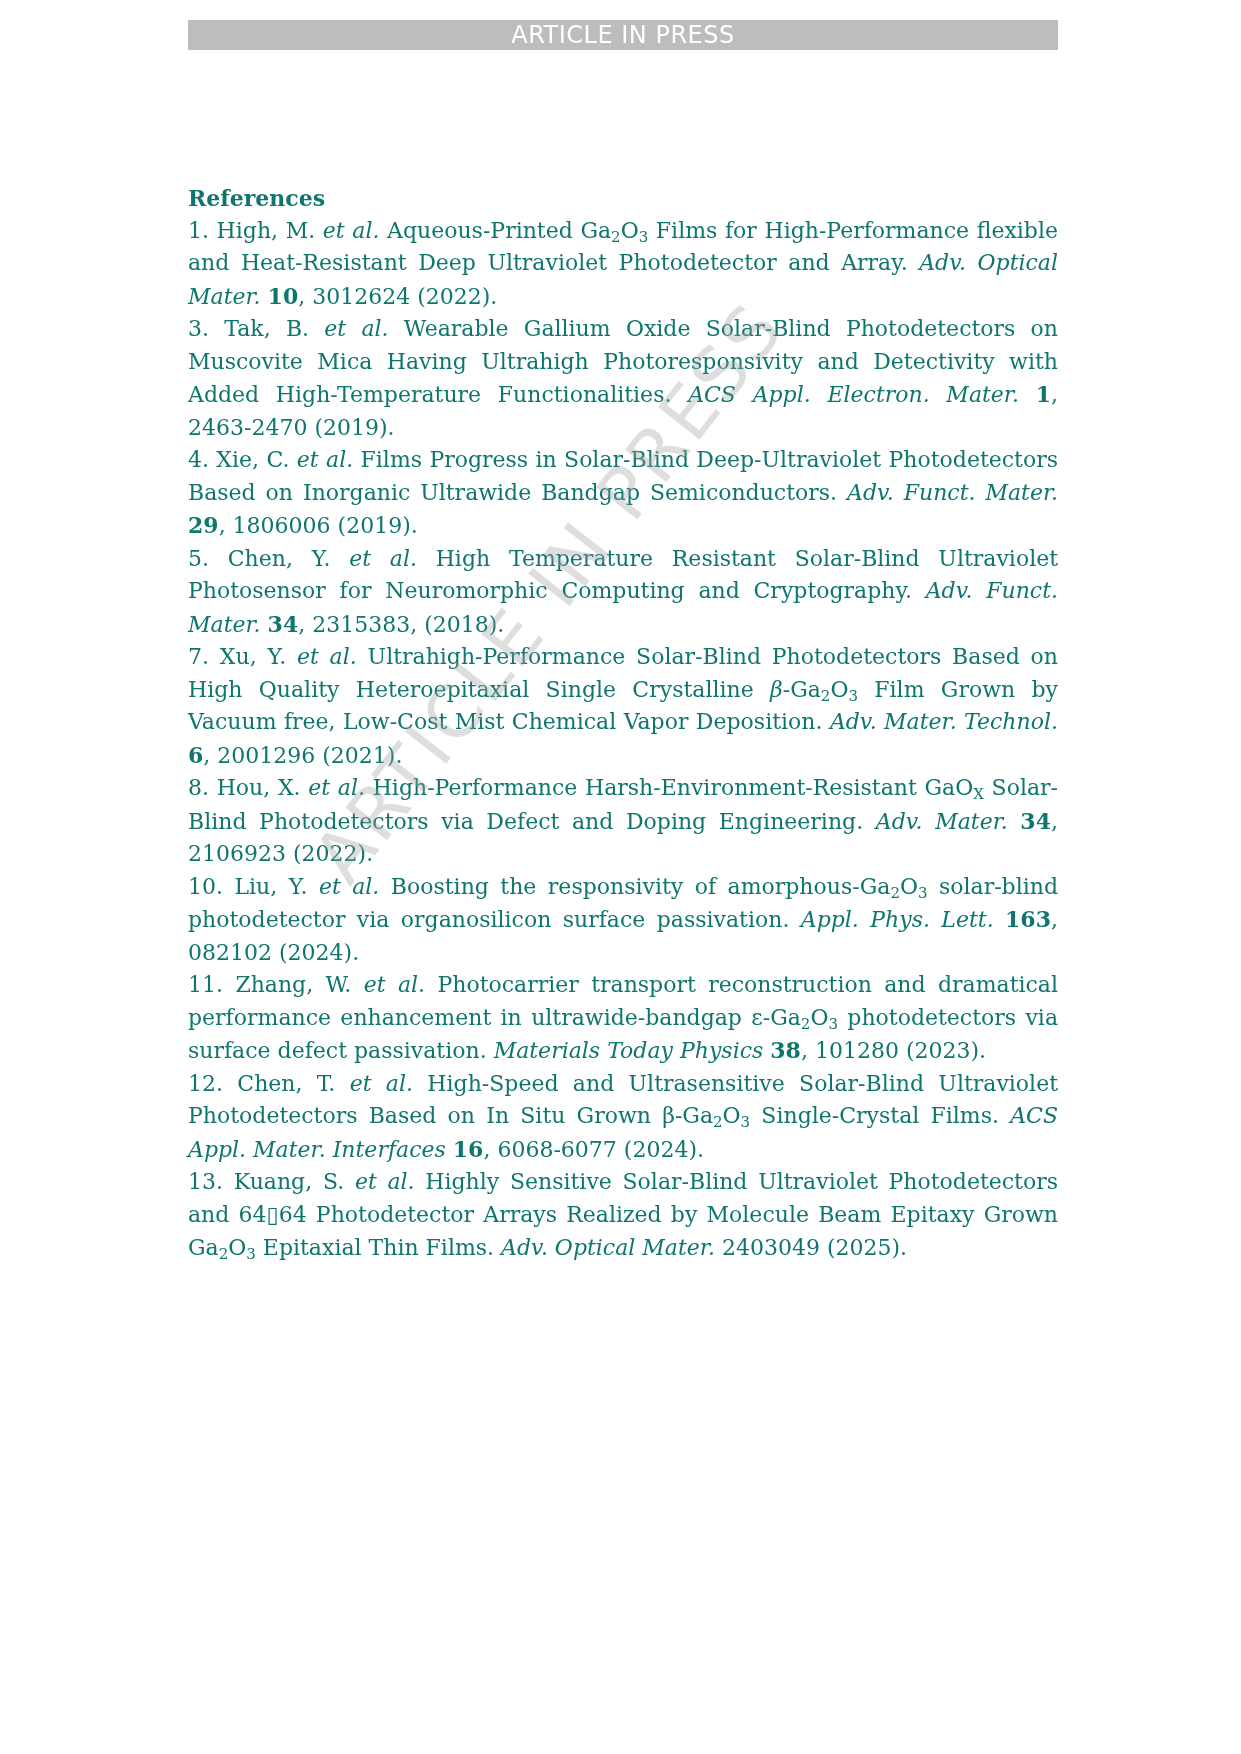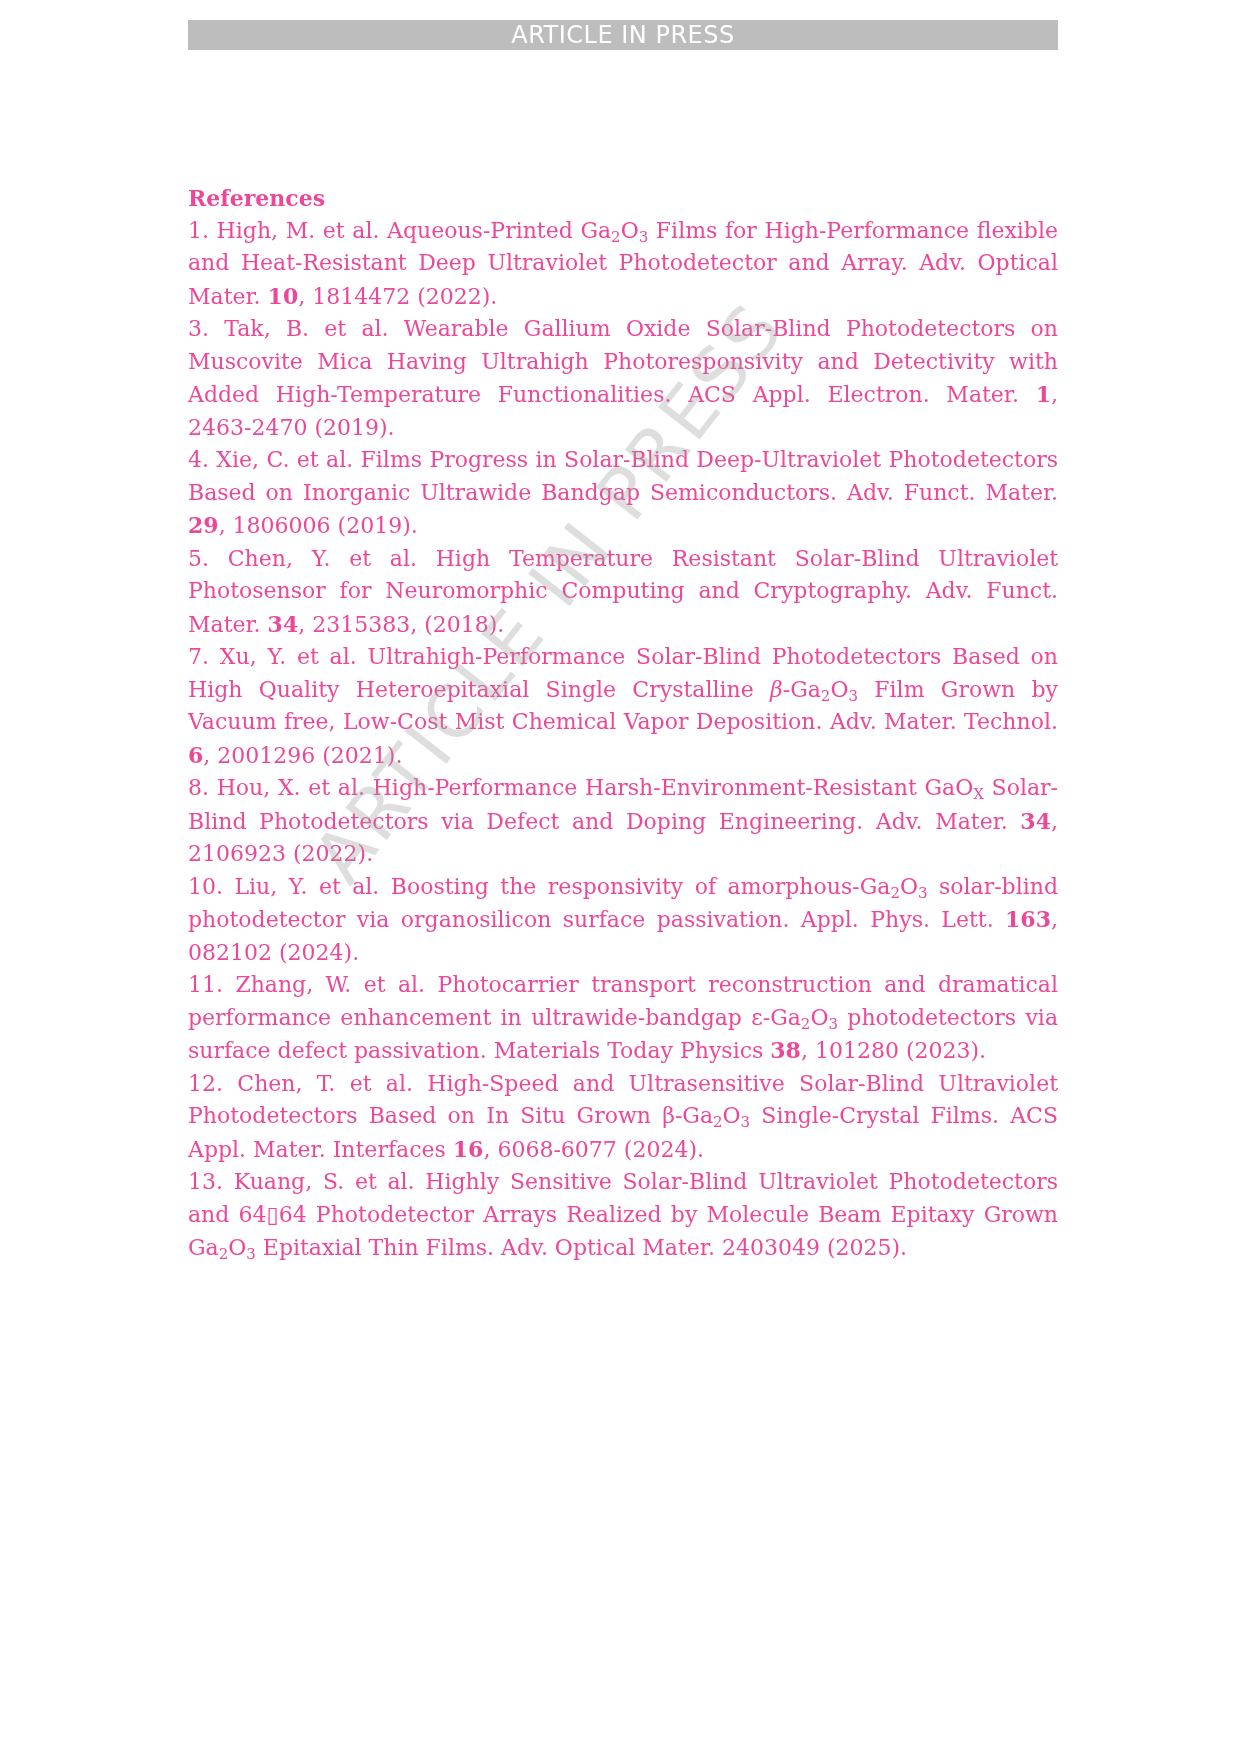--- a/index.html
+++ b/index.html
@@ -6,45 +6,45 @@
   body { width: 1241px; height: 1754px; position: relative; overflow: hidden; }
   .banner {
     position: absolute; left: 188px; top: 20px; width: 870px; height: 30px;
     background: #bdbdbd; color: #ffffff;
     font-family: "DejaVu Sans", sans-serif; font-size: 24px; line-height: 30px;
     text-align: center; letter-spacing: 0.5px;
   }
   .content {
     position: absolute; left: 188px; top: 182px; width: 870px;
     font-family: "DejaVu Serif", serif; font-size: 22px; line-height: 32.5px;
-    color: #ec4899; text-align: justify;
+    color: #0f766e; text-align: justify;
   }
   .heading { font-weight: bold; font-size: 22px; margin: 0; }
   .ref { margin: 0; }
   .ref .n, .ref .a, .ref .t, .ref .p, .ref .y { font-style: normal; }
-  .ref .etal, .ref .j { }
+  .ref .etal, .ref .j { font-style: italic; }
   .ref .v { font-weight: bold; }
   sub { font-size: 15px; line-height: 0; vertical-align: -4px; }
   .watermark {
     position: absolute; left: 330px; top: 830px;
     font-family: "DejaVu Sans", sans-serif; font-size: 72px;
     color: rgba(160,160,160,0.35); transform: rotate(-52deg);
     transform-origin: left center; white-space: nowrap; pointer-events: none;
     letter-spacing: 4px;
   }
 </style>
 </head>
 <body>
 
 <div class="banner">ARTICLE IN PRESS</div>
 
 <div class="content">
   <p class="heading">References</p>
   <div id="ref-list">
-      <p class="ref"><span class="n">1.</span> <span class="a">High, M.</span> <span class="etal">et al.</span> <span class="t">Aqueous-Printed Ga<sub>2</sub>O<sub>3</sub> Films for High-Performance flexible and Heat-Resistant Deep Ultraviolet Photodetector and Array.</span> <span class="j">Adv. Optical Mater.</span> <span class="v">10</span><span class="p">, 1814472 (2022).</span></p>
+      <p class="ref"><span class="n">1.</span> <span class="a">High, M.</span> <span class="etal">et al.</span> <span class="t">Aqueous-Printed Ga<sub>2</sub>O<sub>3</sub> Films for High-Performance flexible and Heat-Resistant Deep Ultraviolet Photodetector and Array.</span> <span class="j">Adv. Optical Mater.</span> <span class="v">10</span><span class="p">, 3012624 (2022).</span></p>
       <p class="ref"><span class="n">3.</span> <span class="a">Tak, B.</span> <span class="etal">et al.</span> <span class="t">Wearable Gallium Oxide Solar-Blind Photodetectors on Muscovite Mica Having Ultrahigh Photoresponsivity and Detectivity with Added High-Temperature Functionalities.</span> <span class="j">ACS Appl. Electron. Mater.</span> <span class="v">1</span><span class="p">, 2463-2470 (2019).</span></p>
       <p class="ref"><span class="n">4.</span> <span class="a">Xie, C.</span> <span class="etal">et al.</span> <span class="t">Films Progress in Solar-Blind Deep-Ultraviolet Photodetectors Based on Inorganic Ultrawide Bandgap Semiconductors.</span> <span class="j">Adv. Funct. Mater.</span> <span class="v">29</span><span class="p">, 1806006 (2019).</span></p>
       <p class="ref"><span class="n">5.</span> <span class="a">Chen, Y.</span> <span class="etal">et al.</span> <span class="t">High Temperature Resistant Solar-Blind Ultraviolet Photosensor for Neuromorphic Computing and Cryptography.</span> <span class="j">Adv. Funct. Mater.</span> <span class="v">34</span><span class="p">, 2315383, (2018).</span></p>
       <p class="ref"><span class="n">7.</span> <span class="a">Xu, Y.</span> <span class="etal">et al.</span> <span class="t">Ultrahigh-Performance Solar-Blind Photodetectors Based on High Quality Heteroepitaxial Single Crystalline <i>β</i>-Ga<sub>2</sub>O<sub>3</sub> Film Grown by Vacuum free, Low-Cost Mist Chemical Vapor Deposition.</span> <span class="j">Adv. Mater. Technol.</span> <span class="v">6</span><span class="p">, 2001296 (2021).</span></p>
       <p class="ref"><span class="n">8.</span> <span class="a">Hou, X.</span> <span class="etal">et al.</span> <span class="t">High-Performance Harsh-Environment-Resistant GaO<sub>X</sub> Solar-Blind Photodetectors via Defect and Doping Engineering.</span> <span class="j">Adv. Mater.</span> <span class="v">34</span><span class="p">, 2106923 (2022).</span></p>
       <p class="ref"><span class="n">10.</span> <span class="a">Liu, Y.</span> <span class="etal">et al.</span> <span class="t">Boosting the responsivity of amorphous-Ga<sub>2</sub>O<sub>3</sub> solar-blind photodetector via organosilicon surface passivation.</span> <span class="j">Appl. Phys. Lett.</span> <span class="v">163</span><span class="p">, 082102 (2024).</span></p>
       <p class="ref"><span class="n">11.</span> <span class="a">Zhang, W.</span> <span class="etal">et al.</span> <span class="t">Photocarrier transport reconstruction and dramatical performance enhancement in ultrawide-bandgap ε-Ga<sub>2</sub>O<sub>3</sub> photodetectors via surface defect passivation.</span> <span class="j">Materials Today Physics</span> <span class="v">38</span><span class="p">, 101280 (2023).</span></p>
       <p class="ref"><span class="n">12.</span> <span class="a">Chen, T.</span> <span class="etal">et al.</span> <span class="t">High-Speed and Ultrasensitive Solar-Blind Ultraviolet Photodetectors Based on In Situ Grown β-Ga<sub>2</sub>O<sub>3</sub> Single-Crystal Films.</span> <span class="j">ACS Appl. Mater. Interfaces</span> <span class="v">16</span><span class="p">, 6068-6077 (2024).</span></p>
       <p class="ref"><span class="n">13.</span> <span class="a">Kuang, S.</span> <span class="etal">et al.</span> <span class="t">Highly Sensitive Solar-Blind Ultraviolet Photodetectors and 64▯64 Photodetector Arrays Realized by Molecule Beam Epitaxy Grown Ga<sub>2</sub>O<sub>3</sub> Epitaxial Thin Films.</span> <span class="j">Adv. Optical Mater.</span> <span class="v"></span><span class="p"> 2403049 (2025).</span></p>
     </div>

